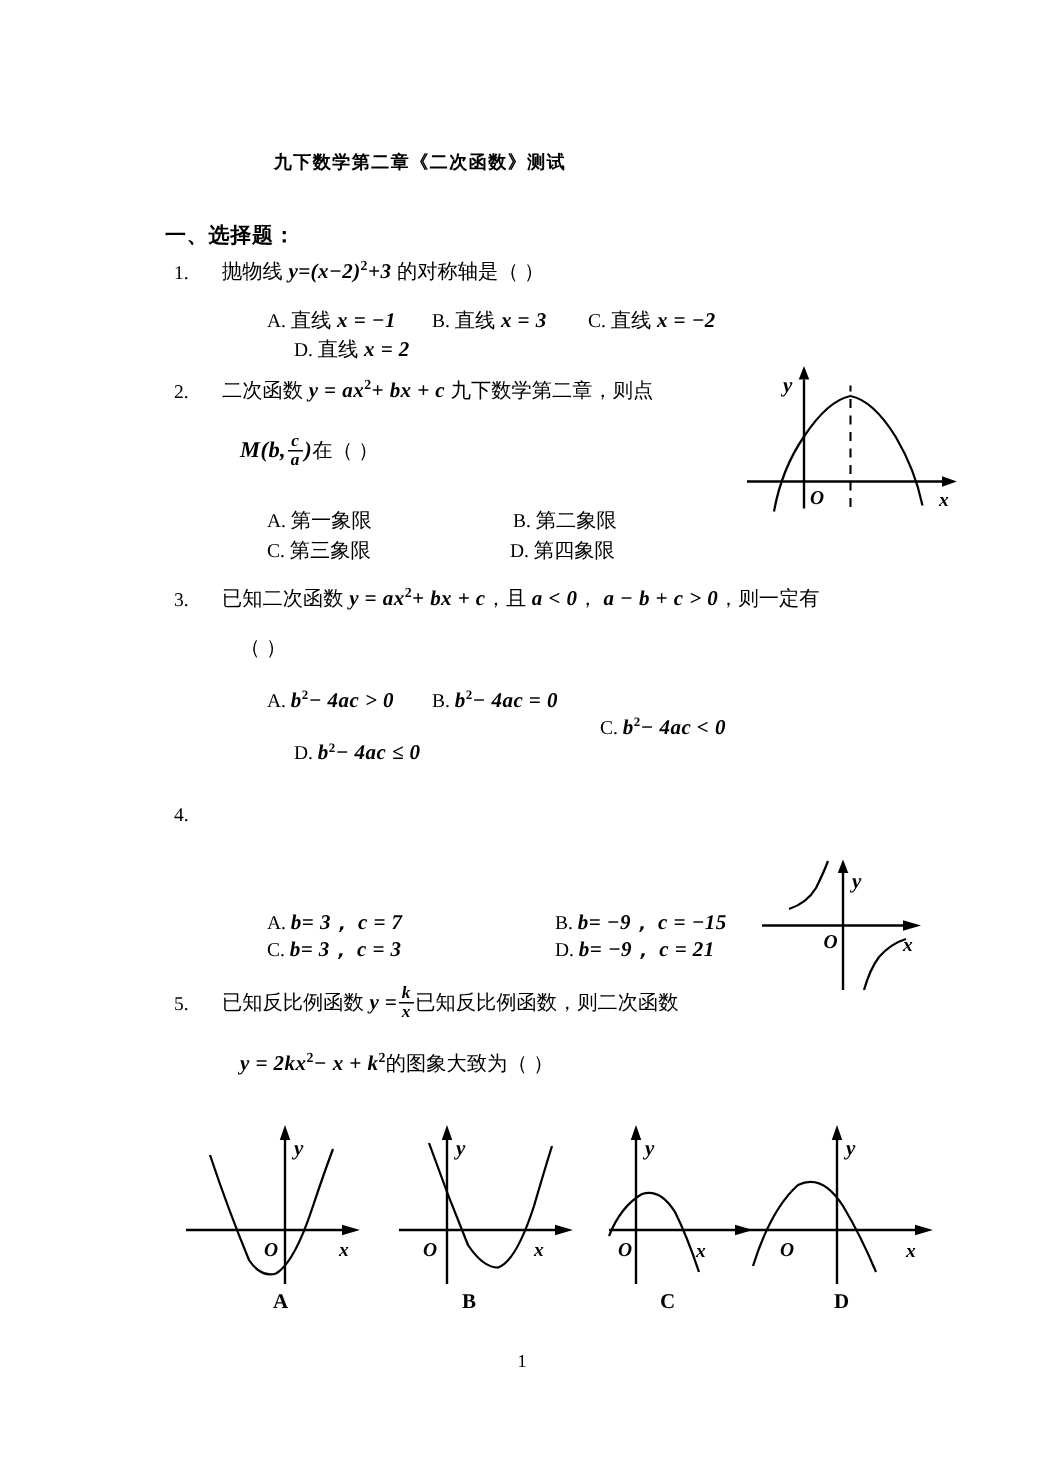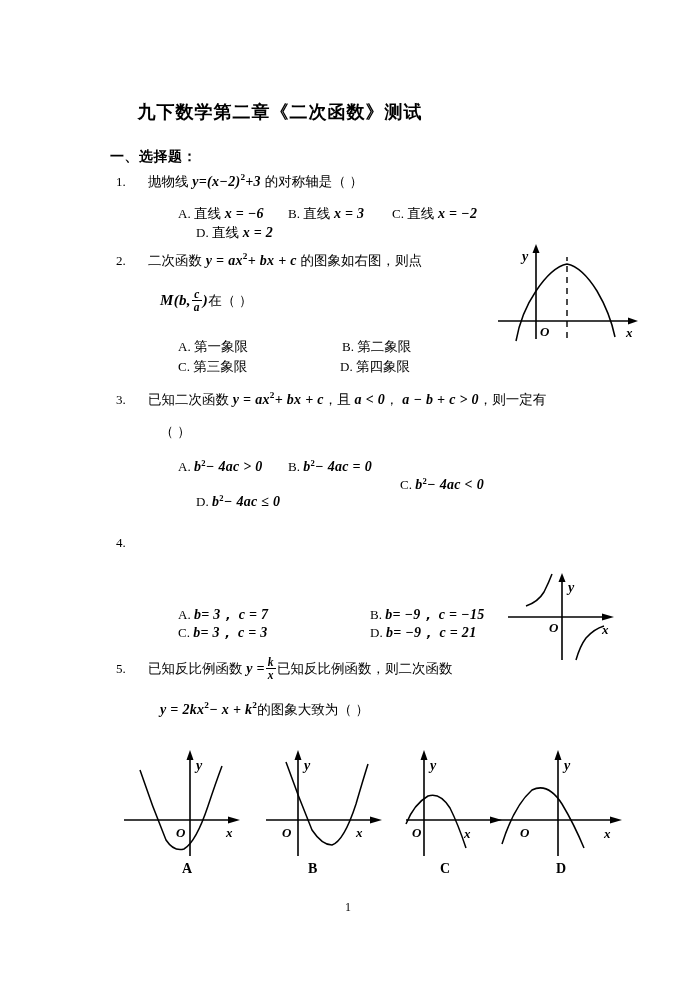--- a/index.html
+++ b/index.html
@@ -19,21 +19,21 @@
     position: absolute;
     left: 0; top: 0;
     width: 696px;
     height: 983px;
   }
   .title {
     position: absolute;
     left: 0; top: 100px;
     width: 560px;
     text-align: center;
-    font-size: 18px;
+    font-size: 12px;
     font-weight: bold;
     letter-spacing: 1px;
     font-family: "DejaVu Serif", "Liberation Serif", serif;
   }
   .section-head {
     position: absolute;
     left: 110px; top: 148px;
     font-size: 14px;
     font-weight: bold;
     letter-spacing: 0.5px;
@@ -106,38 +106,38 @@
 
   <div class="section-head">一、选择题：</div>
 
   <div class="qnum" style="top:174px;">1.</div>
   <div class="qtext" style="top:172px;">
     <span class="cn">抛物线 </span><span class="math">y</span><span class="math">=</span><span class="math">(x</span><span class="math">−</span><span class="math">2)</span><span class="sup math">2</span><span class="math">+3</span><span class="cn"> 的对称轴是（        ）</span>
   </div>
 
   <div class="opt" style="left:178px; top:205px;">
     <span>A.</span>
-    <span class="cn">直线 </span><span class="math">x = −6</span>
+    <span class="cn">直线 </span><span class="math">x = −1</span>
   </div>
   <div class="opt" style="left:288px; top:205px;">
     <span>B.</span>
     <span class="cn">直线 </span><span class="math">x = 3</span>
   </div>
   <div class="opt" style="left:392px; top:205px;">
     <span>C.</span>
     <span class="cn">直线 </span><span class="math">x = −2</span>
   </div>
   <div class="opt" style="left:196px; top:224px;">
     <span>D.</span>
     <span class="cn">直线 </span><span class="math">x = 2</span>
   </div>
 
   <div class="qnum" style="top:253px;">2.</div>
   <div class="qtext" style="top:251px;">
-    <span class="cn">二次函数 </span><span class="math">y = ax</span><span class="sup math">2</span><span class="math">+ bx + c</span><span class="cn"> 的图象如右图，则点</span>
+    <span class="cn">二次函数 </span><span class="math">y = ax</span><span class="sup math">2</span><span class="math">+ bx + c</span><span class="cn"> 九下数学第二章，则点</span>
   </div>
 
   <div class="qtext" style="top:289px; left:160px;">
     <span class="math" style="font-size:15px;">M(b,</span><span class="frac math"><span class="num">c</span><span class="den">a</span></span><span class="math" style="font-size:15px;">)</span><span class="cn">在（        ）</span>
   </div>
 
   <div class="opt" style="left:178px; top:338px;">
     <span>A.</span>
     <span class="cn">第一象限</span>
   </div>

